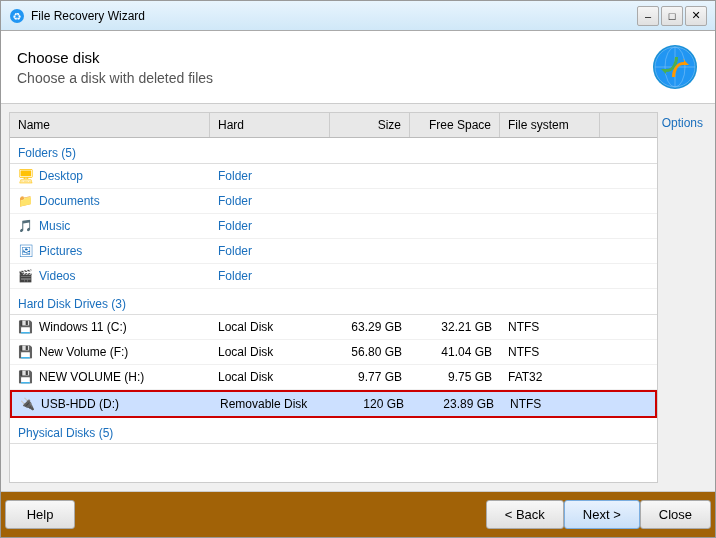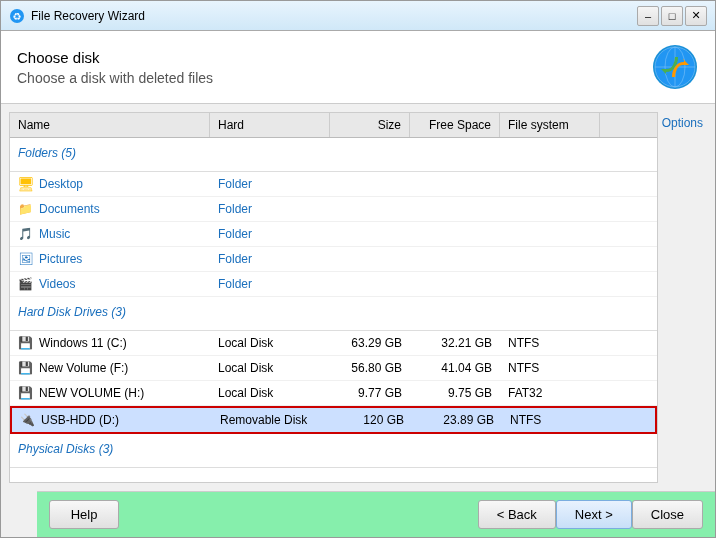--- a/index.html
+++ b/index.html
@@ -112,27 +112,26 @@
       font-size: 12px;
       color: #000;
       border-right: 1px solid #ccc;
       cursor: pointer;
       user-select: none;
     }
     .th:last-child { border-right: none; }
     .th.right { text-align: right; }
 
     .section-header {
-      padding: 6px 8px 11px 8px;
+      padding: 6px 8px 3px 8px;
       color: #1a6fbd;
       font-size: 12px;
       font-weight: normal;
       border-bottom: 1px solid #ddd;
       margin-top: 2px;
-      font-style: italic;
     }
 
     .table-row {
       display: grid;
       grid-template-columns: 200px 120px 80px 90px 100px 10px;
       border-bottom: 1px solid #f0f0f0;
     }
     .table-row.selected {
       background: #cce0ff;
       border: 2px solid #cc0000;
@@ -165,27 +164,26 @@
       padding: 3px 4px;
     }
     .options-link {
       color: #1a6fbd;
       text-decoration: none;
       font-size: 12px;
       cursor: pointer;
     }
 
     .footer {
-      background: #86efac;
+      background: #a16207;
       border-top: 1px solid #ccc;
-      padding: 8px 12px;
+      padding: 8px 4px;
       display: flex;
       align-items: center;
       flex-shrink: 0;
-      margin-left: 36px;
     }
     .footer-left { flex: 1; }
     .footer-right { display: flex; gap: 0; align-items: flex-start; }
 
     .btn {
       padding: 6px 18px;
       border: 1px solid #aaa;
       background: linear-gradient(to bottom, #f8f8f8, #e0e0e0);
       cursor: pointer;
       font-size: 13px;
@@ -370,21 +368,21 @@
           <span class="row-icon icon-usb">🔌</span>
           <span>USB-HDD (D:)</span>
         </div>
         <div class="td">Removable Disk</div>
         <div class="td right">120 GB</div>
         <div class="td right">23.89 GB</div>
         <div class="td">NTFS</div>
         <div class="td"></div>
       </div>
 
-      <div class="section-header">Physical Disks (3)</div>
+      <div class="section-header">Physical Disks (5)</div>
 
     </div>
 
     <div class="options-row">
       <a class="options-link">Options</a>
     </div>
   </div>
 
   <div class="footer">
     <div class="footer-left">

